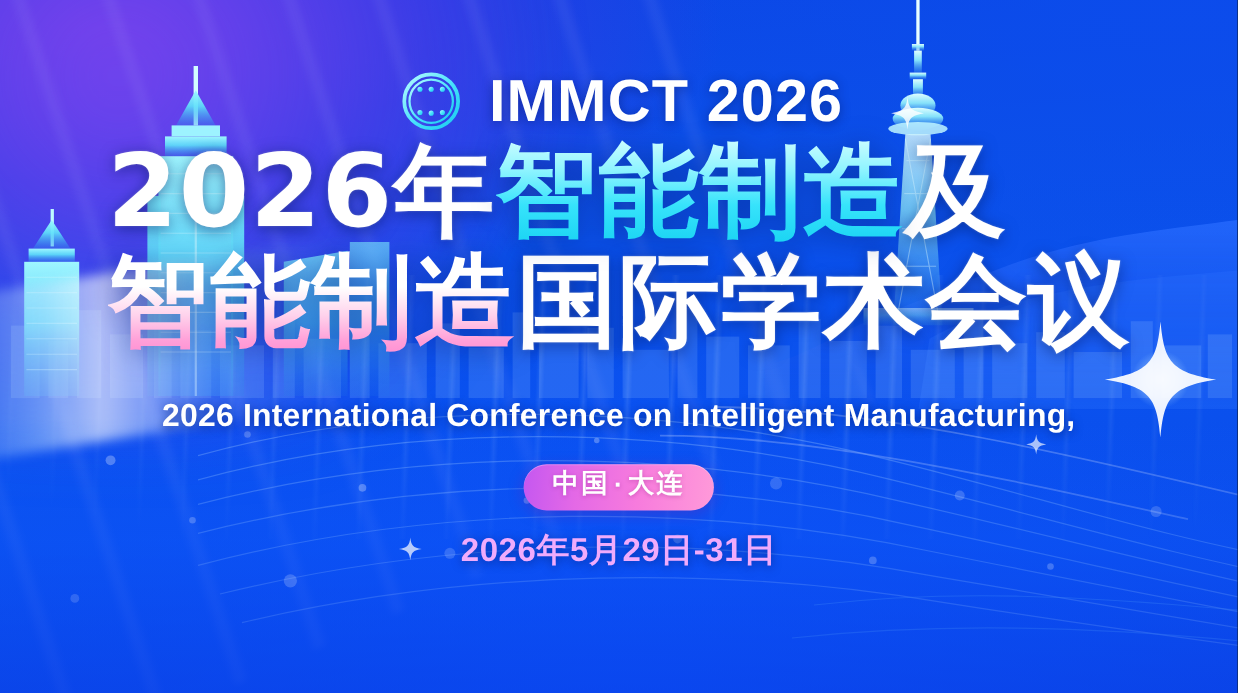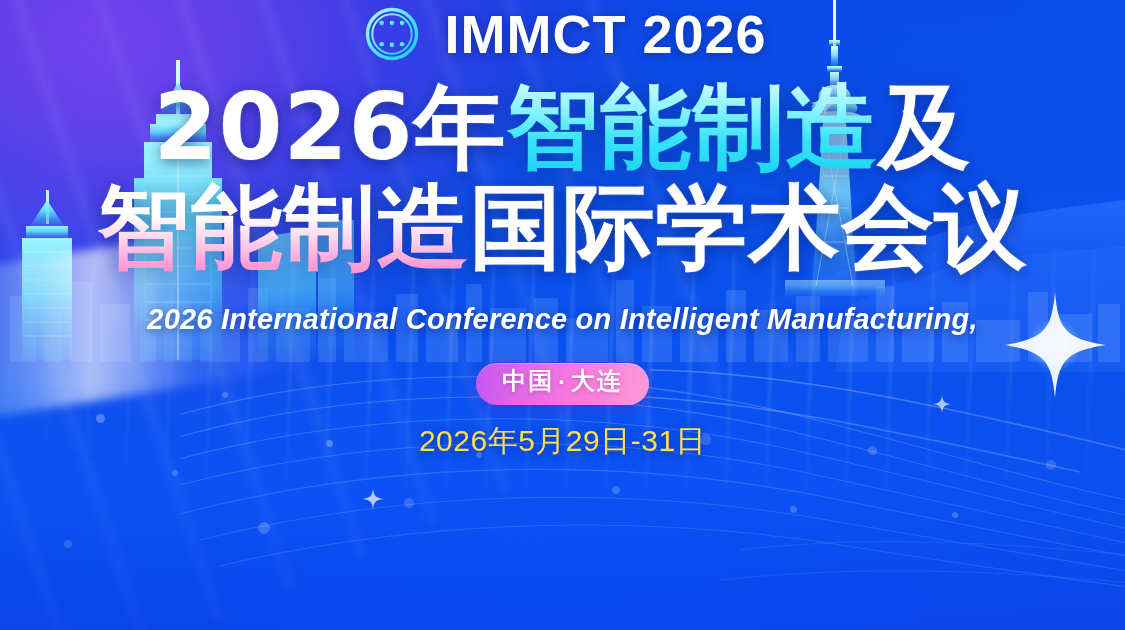--- a/index.html
+++ b/index.html
@@ -134,37 +134,36 @@
   
   .content {
     position: absolute; inset: 0;
     display: flex; flex-direction: column; align-items: center;
     z-index: 40;
   }
 
   
   .logo-row {
     display: flex; align-items: center; gap: 18px;
+    margin-top: 58px;
   }
   .gear-icon { width: 68px; height: 68px; display: block; flex: none; }
   .logo-text {
     font-size: 54px; font-weight: 700; color: #ffffff;
     letter-spacing: 1px; line-height: 1;
     text-shadow: 0 2px 10px rgba(2,20,90,.45);
     white-space: nowrap;
   }
 
   
   .cn-title {
-    margin-top: 12px;
     font-size: 92px;
     font-weight: 900;
     line-height: 1.04;
     letter-spacing: 1px;
-    text-align: center;
     white-space: nowrap;
     font-family: "DejaVu Sans", "Liberation Sans", sans-serif;
   }
   .cn-line { display: block; }
   .cn-line + .cn-line { margin-top: 4px; }
 
   .seg-white {
     color: #ffffff;
     text-shadow: 0 3px 14px rgba(4,24,96,.55), 0 0 2px rgba(255,255,255,.4);
   }
@@ -176,30 +175,29 @@
   }
   .seg-pink {
     background: linear-gradient(180deg, #ffffff 0%, #ffffff 38%, #ffd3ec 62%, #ff9fd8 84%, #ff8ad0 100%);
     -webkit-background-clip: text; background-clip: text;
     color: transparent; -webkit-text-fill-color: transparent;
     filter: drop-shadow(0 3px 12px rgba(4,30,110,.5));
   }
 
   
   .en-title {
-    margin-top: 24px;
+    margin-top: 37px;
     font-size: 29px;
     font-weight: 700;
     color: #ffffff;
     text-align: right;
     line-height: 1.42;
     letter-spacing: .2px;
     text-shadow: 0 2px 9px rgba(3,22,92,.55);
     max-width: 1080px;
-    font-style: italic;
   }
   .en-line { display: block; }
 
   
   .loc-badge {
     margin-top: 22px;
     padding: 7px 26px 9px;
     border-radius: 999px;
     font-size: 24px;
     font-weight: 700;
@@ -209,22 +207,22 @@
     box-shadow: 0 3px 14px rgba(120,30,160,.35), inset 0 1px 0 rgba(255,255,255,.3);
     text-shadow: 0 1px 4px rgba(130,20,120,.35);
     line-height: 1.1;
     font-family: Liberation Mono, monospace;
   }
 
   
   .date-text {
     margin-top: 16px;
     font-size: 30px;
-    font-weight: 400;
-    color: #fde047;
+    font-weight: 700;
+    color: #f0abfc;
     letter-spacing: .5px;
     text-shadow: 0 2px 9px rgba(3,22,92,.5);
   }
 </style>
 </head>
 <body>
 
 <div class="banner">
 
   <div class="bg-base"></div>

